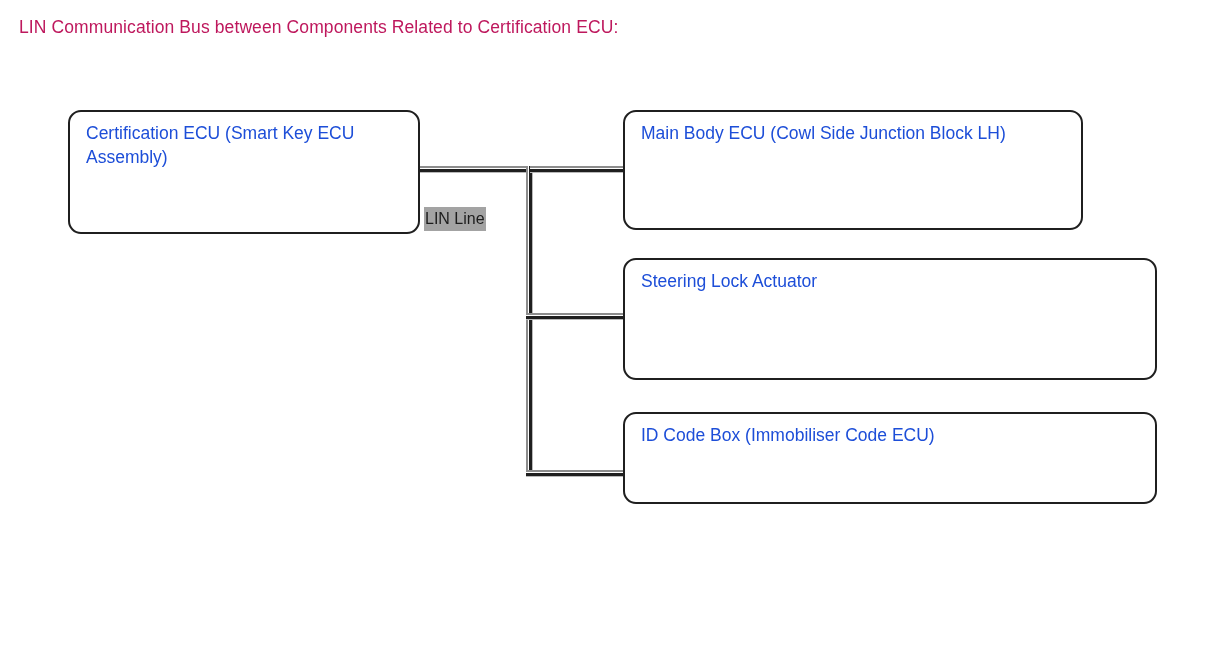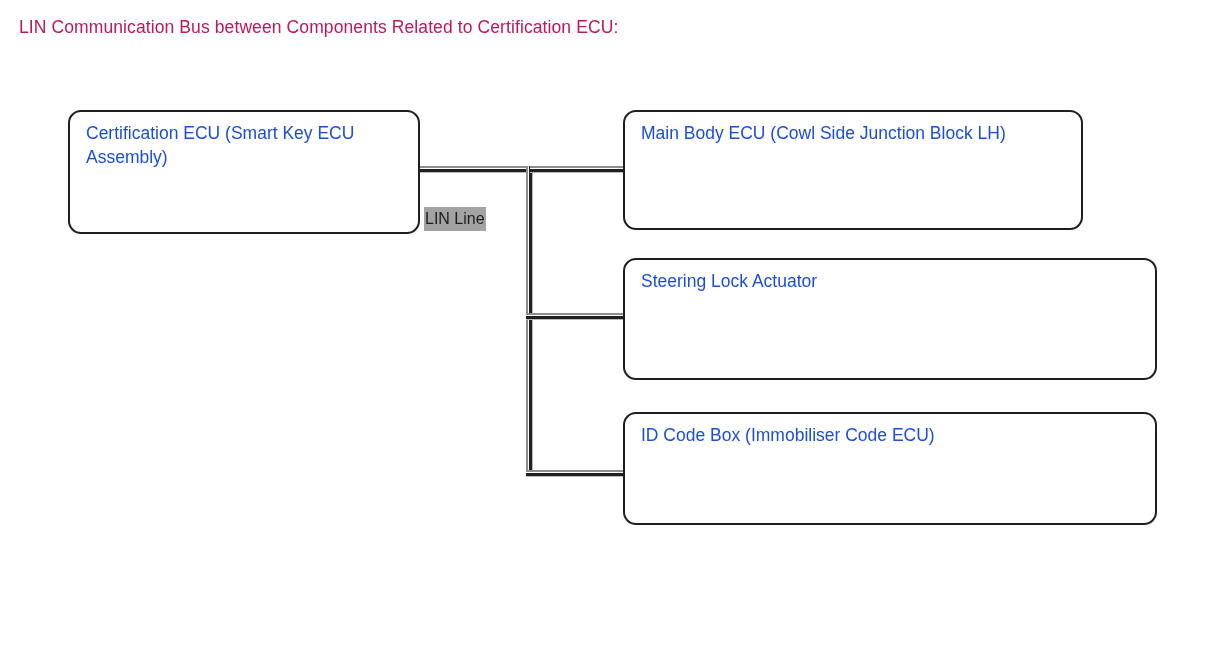--- a/index.html
+++ b/index.html
@@ -61,21 +61,21 @@
   #node-steering-lock-actuator {
     left: 623px;
     top: 258px;
     width: 534px;
     height: 122px;
   }
   #node-id-code-box {
     left: 623px;
     top: 412px;
     width: 534px;
-    height: 113px;
+    height: 92px;
   }
 
   
   .bus-h {
     position: absolute;
     height: 7px;
     background:
       linear-gradient(to bottom,
         #8d8d8d 0px, #8d8d8d 2px,
         #ffffff 2px, #ffffff 3px,

